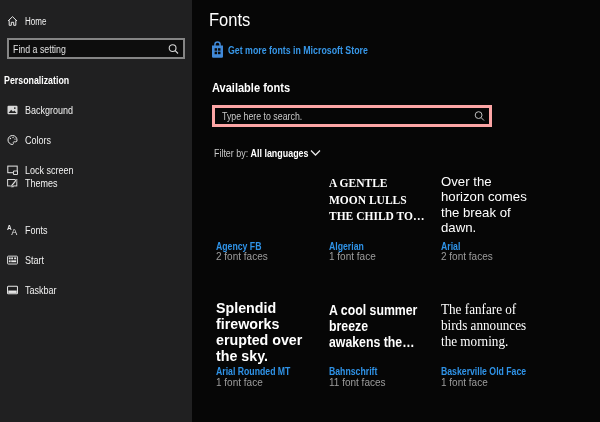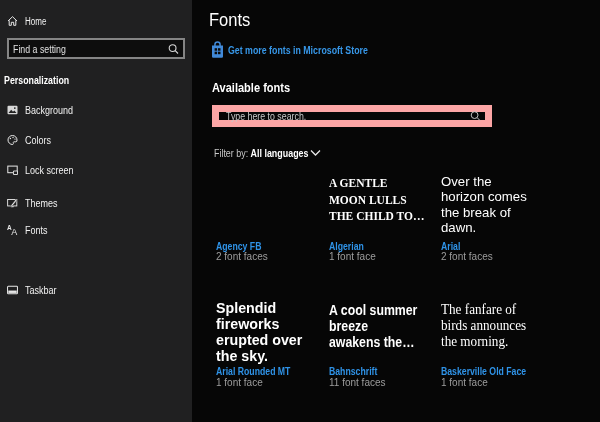--- a/index.html
+++ b/index.html
@@ -12,21 +12,21 @@
 .sbox { position:absolute; left:7px; top:38px; width:178px; height:21px; background:#0d0d0d; border:2px solid #858585; }
 .sbox .ph { position:absolute; left:4px; top:50%; transform:translateY(-50%) scaleX(0.88); transform-origin:0 50%; color:#e0e0e0; font-size:10px; white-space:nowrap; }
 .sbox .mg { position:absolute; right:4px; top:50%; transform:translateY(-50%); width:11px; height:11px; }
 .perso { position:absolute; left:4px; top:74px; color:#fff; font-weight:bold; font-size:10.5px; transform:scaleX(0.84); transform-origin:0 0; }
 .main { position:absolute; left:192px; top:0; width:408px; height:422px; background:#060606; color:#fff; }
 .title { position:absolute; left:17px; top:9px; font-size:19px; font-weight:normal; color:#fff; transform:scaleX(0.87); transform-origin:0 0; }
 .storelink { position:absolute; left:19px; top:40px; }
 .storelink svg { position:absolute; left:0; top:1px; }
 .storelink .lt { position:absolute; left:17px; top:4px; width:300px; color:#3797e8; font-size:11px; font-weight:bold; white-space:nowrap; transform:scaleX(0.80); transform-origin:0 0; }
 .avail { position:absolute; left:20px; top:81px; font-size:12px; font-weight:bold; color:#fff; transform:scaleX(0.92); transform-origin:0 0; }
-.csearch { position:absolute; left:20px; top:105px; width:280px; height:22px; background:#060606; border:7px solid #fca5a5; }
+.csearch { position:absolute; left:20px; top:105px; width:280px; height:22px; background:#060606; border:3px solid #fca5a5; }
 .csearch .ph { position:absolute; left:7px; top:50%; transform:translateY(-50%) scaleX(0.88); transform-origin:0 50%; color:#c8c8c8; font-size:10px; white-space:nowrap; }
 .csearch .mg { position:absolute; right:4px; top:50%; transform:translateY(-50%); width:11px; height:11px; }
 .filter { position:absolute; left:22px; top:148px; font-size:10px; color:#c8c8c8; transform:scaleX(0.89); transform-origin:0 0; white-space:nowrap; }
 .chev { position:absolute; left:118px; top:149px; }
 .filter b { color:#fff; }
 .card { position:absolute; width:112px; }
 .samp { color:#fff; white-space:nowrap; }
 .fname { position:absolute; color:#2f93e8; font-size:10px; font-weight:bold; white-space:nowrap; transform:scaleX(0.87); transform-origin:0 0; }
 .faces { position:absolute; color:#9d9d9d; font-size:10px; white-space:nowrap; }
 
@@ -130,35 +130,46 @@
   </div>
   <div class="navrow" style="top:127px;">
     <svg class="ic" viewBox="0 0 11 11">
         <path d="M5.5 1 A4.5 4.5 0 1 0 5.5 10 C6.3 10 6.6 9.3 6.3 8.7 C6 8 6.4 7.3 7.2 7.3 L8.8 7.3 A1.5 1.5 0 0 0 10 5.5 A4.5 4.5 0 0 0 5.5 1 Z" fill="none" stroke="#e8e8e8" stroke-width="1"></path>
         <circle cx="3.4" cy="4" r="0.7" fill="#e8e8e8"></circle>
         <circle cx="6" cy="3" r="0.7" fill="#e8e8e8"></circle>
         <circle cx="8" cy="4.6" r="0.7" fill="#e8e8e8"></circle>
       </svg>
     <div class="lb">Colors</div>
   </div>
-  <div class="navrow" style="top:190px;">
+  <div class="navrow" style="top:170px;">
     <svg class="ic" viewBox="0 0 12 12">
         <rect x="0.7" y="2.2" width="10" height="7" fill="none" stroke="#e8e8e8" stroke-width="1"></rect>
         <rect x="4.2" y="9.4" width="3" height="1.2" fill="#e8e8e8"></rect>
         <path d="M3.8 9.2 L9.6 1.8 L11 2.9 L5.6 9.6 Z" fill="#e8e8e8" stroke="#212121" stroke-width="0.5"></path>
       </svg>
     <div class="lb">Themes</div>
   </div>
   <div class="navrow" style="top:217px;">
     <svg class="ic" viewBox="0 0 12 11" style="width:12px;height:11px;">
         <text x="0" y="5.5" font-size="6.5" fill="#e8e8e8" font-family="Liberation Sans" font-weight="bold">A</text>
         <text x="4.2" y="10" font-size="9" fill="#e8e8e8" font-family="Liberation Sans">A</text>
       </svg>
     <div class="lb">Fonts</div>
   </div>
+  <div class="navrow" style="top:247px;">
+    <svg class="ic" viewBox="0 0 12 10">
+        <rect x="0.6" y="0.8" width="10.8" height="8.6" rx="0.8" fill="none" stroke="#e8e8e8" stroke-width="1"></rect>
+        <rect x="2" y="2.2" width="2" height="2" fill="#e8e8e8"></rect>
+        <rect x="4.6" y="2.2" width="2" height="2" fill="#e8e8e8"></rect>
+        <rect x="7.8" y="2.2" width="2.2" height="2" fill="#e8e8e8"></rect>
+        <rect x="2" y="5.4" width="2" height="2" fill="#e8e8e8"></rect>
+        <rect x="4.6" y="5.4" width="5.4" height="2" fill="#e8e8e8"></rect>
+      </svg>
+    <div class="lb">Start</div>
+  </div>
   <div class="navrow" style="top:277px;">
     <svg class="ic" viewBox="0 0 12 10">
         <rect x="0.6" y="1" width="10.8" height="8" rx="0.8" fill="none" stroke="#e8e8e8" stroke-width="1.1"></rect>
         <rect x="1.4" y="5.6" width="9.2" height="2.6" fill="#e8e8e8"></rect>
       </svg>
     <div class="lb">Taskbar</div>
   </div>
 </div>
 
 </body></html>

